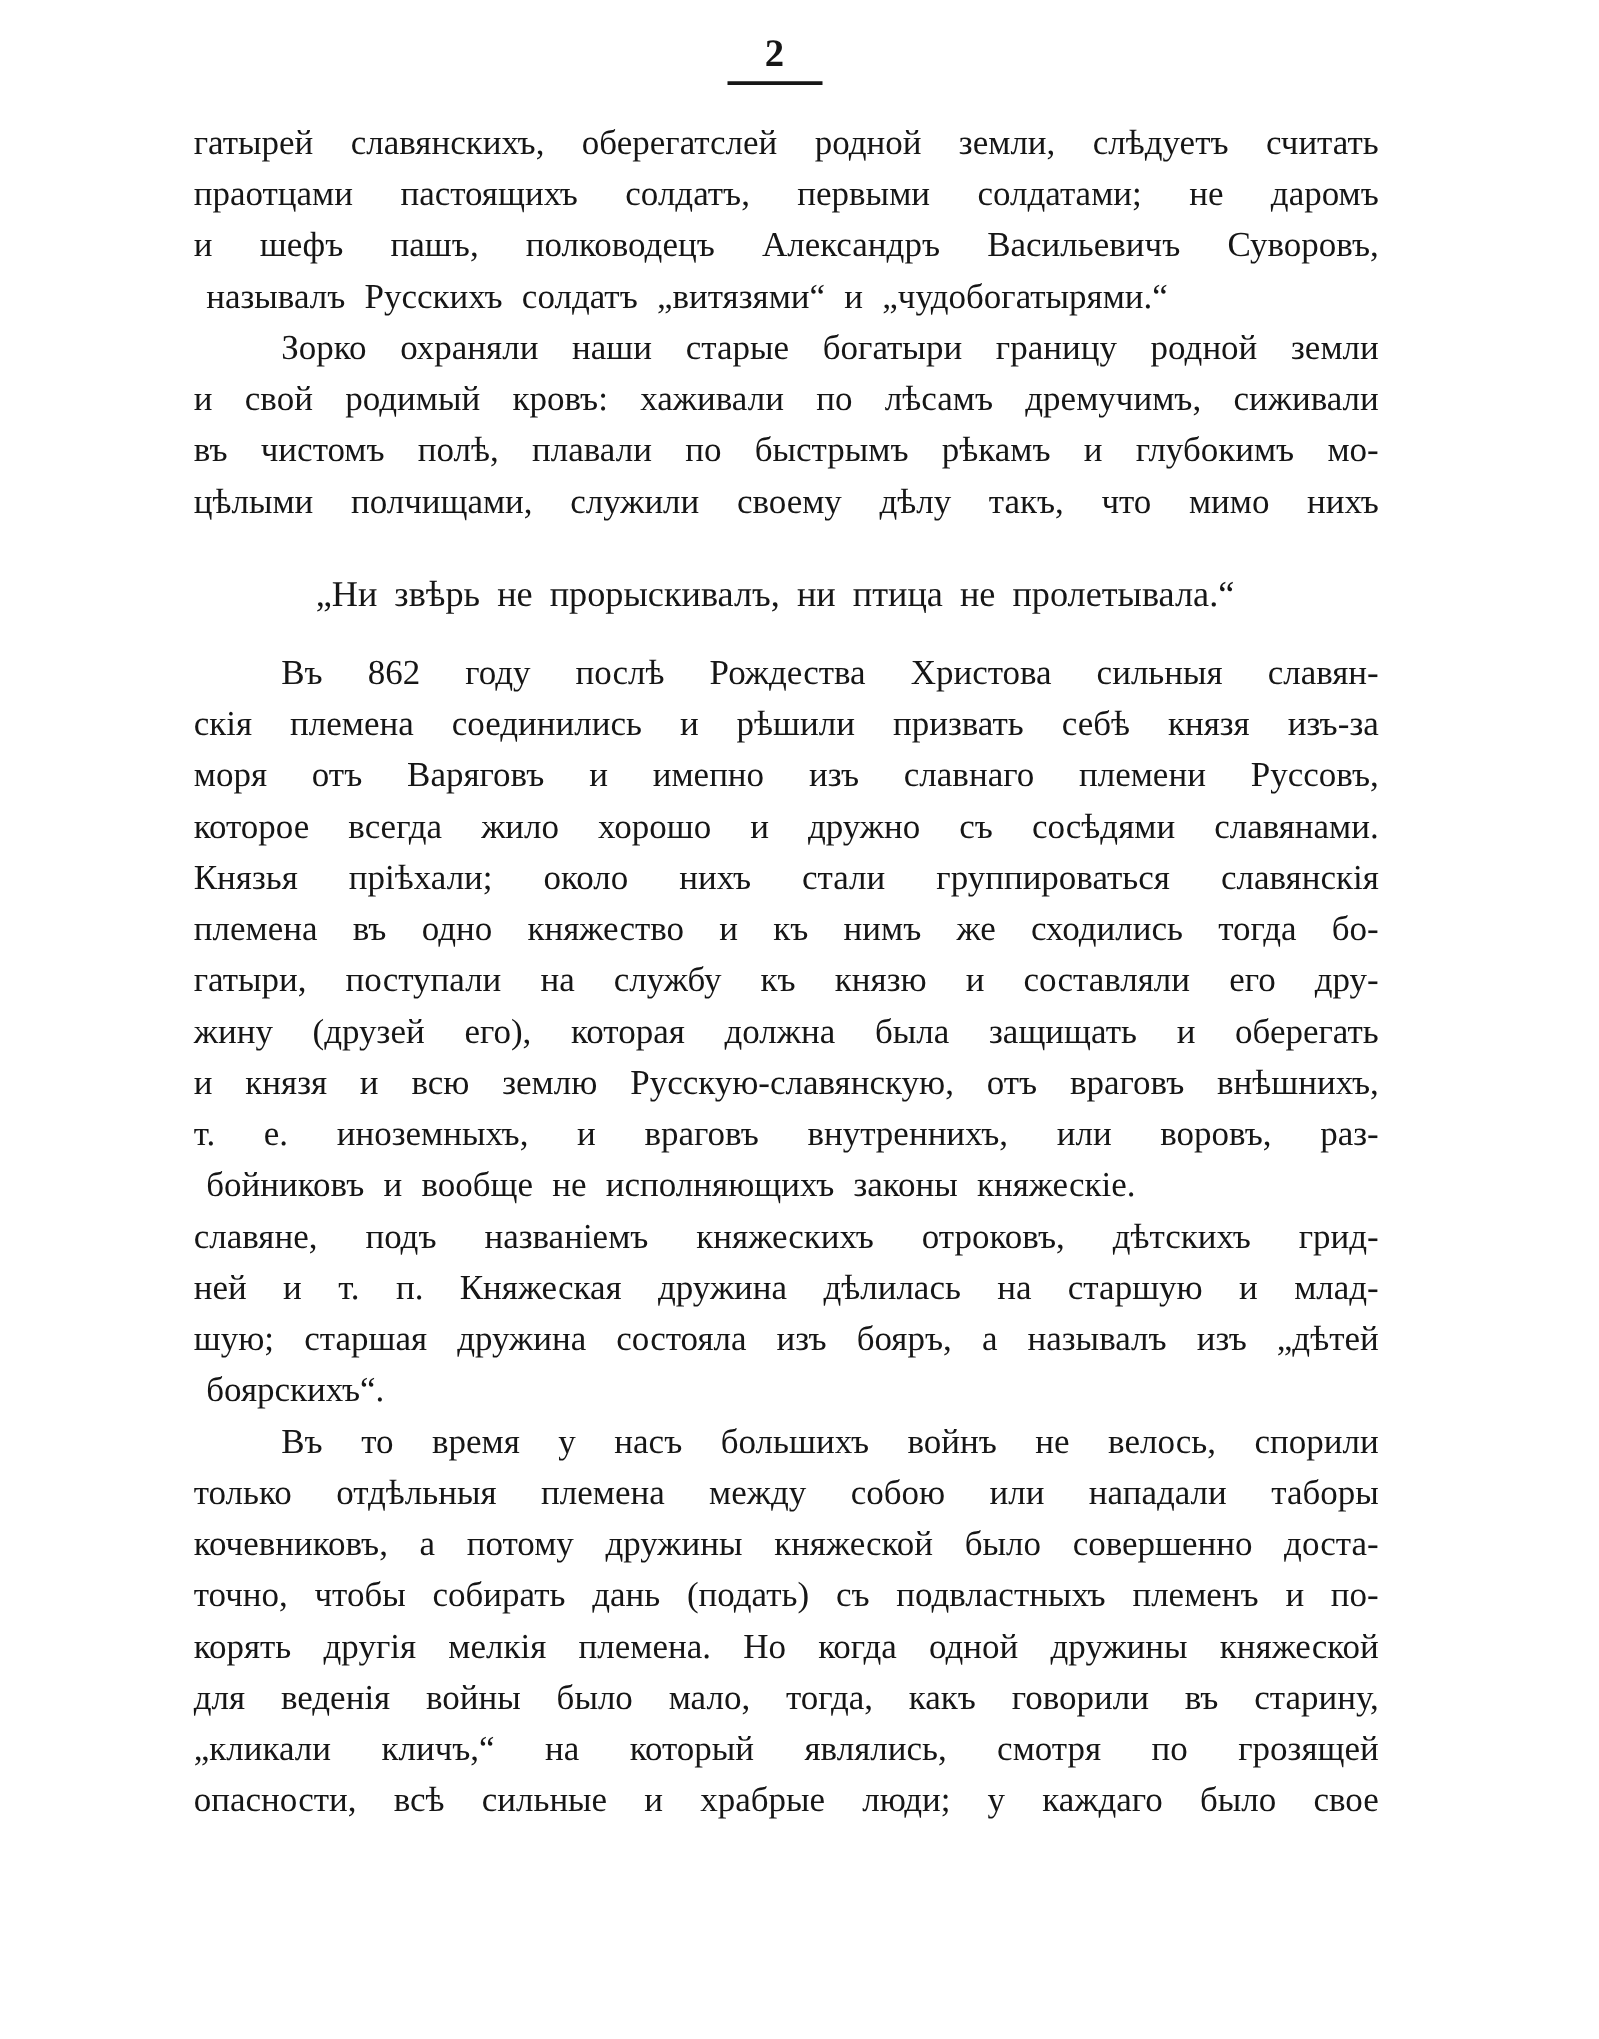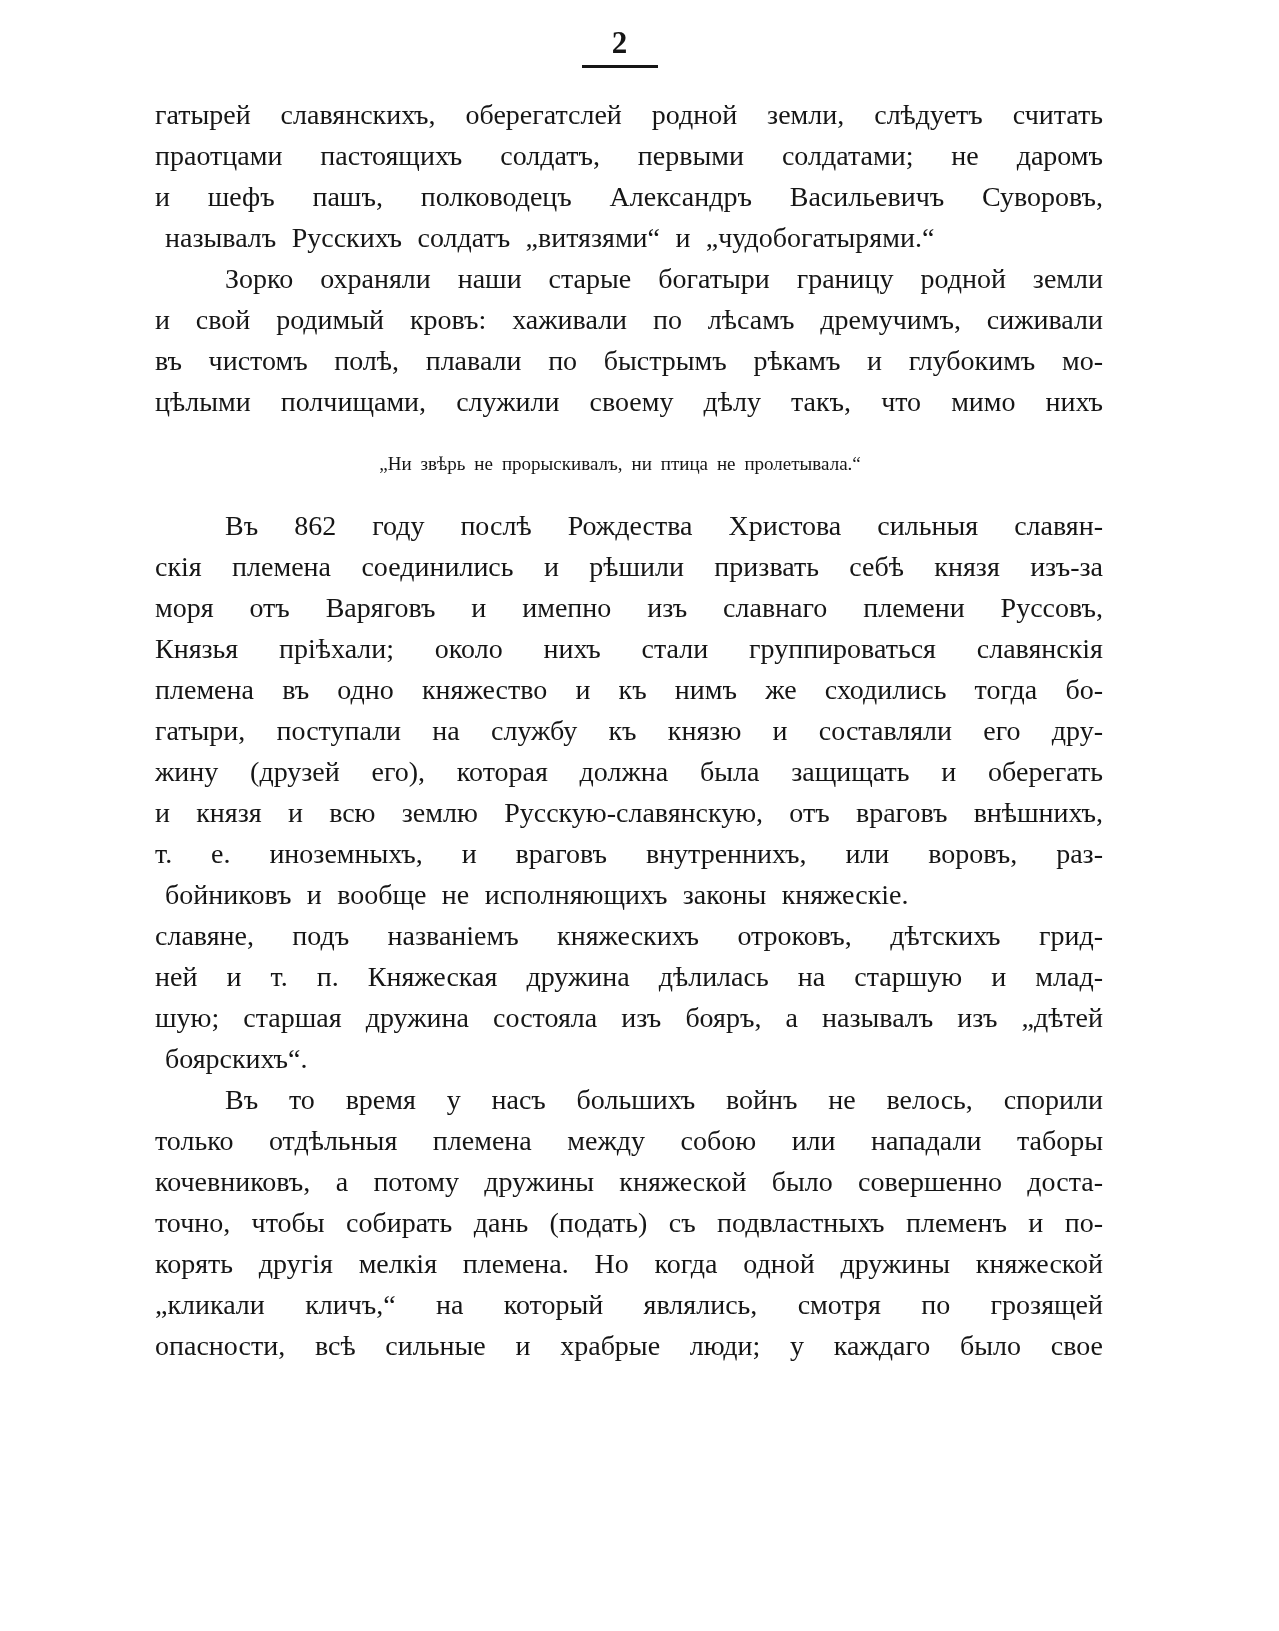--- a/index.html
+++ b/index.html
@@ -55,22 +55,22 @@
     text-align: left;
     text-align-last: left;
     word-spacing: 0.30em;
     margin-left: 28px;
   }
   .line.indent { text-indent: 70px; }
   .line.quote {
     white-space: normal;
     text-align: left;
     text-align-last: center;
-    font-size: 19px;
-    margin-top: 21px;
+    font-size: 29px;
+    margin-top: 34px;
     margin-bottom: 21px;
     word-spacing: 0.22em;
   }
 </style>
 </head>
 <body>
 
 <div class="page" style="--ink: #161616; --paper: #ffffff;">
   <header class="page-header">
     <div class="page-number">2</div>
@@ -82,32 +82,34 @@
       <div class="line justify">и шефъ пашъ, полководецъ Александръ Васильевичъ Суворовъ,</div>
       <div class="line plain">называлъ Русскихъ солдатъ „витязями“ и „чудобогатырями.“</div>
       <div class="line justify indent">Зорко охраняли наши старые богатыри границу родной земли</div>
       <div class="line justify">и свой родимый кровъ: хаживали по лѣсамъ дремучимъ, сиживали</div>
       <div class="line justify">въ чистомъ полѣ, плавали по быстрымъ рѣкамъ и глубокимъ мо-</div>
       <div class="line justify">цѣлыми полчищами, служили своему дѣлу такъ, что мимо нихъ</div>
       <div class="line quote">„Ни звѣрь не прорыскивалъ, ни птица не пролетывала.“</div>
       <div class="line justify indent">Въ 862 году послѣ Рождества Христова сильныя славян-</div>
       <div class="line justify">скія племена соединились и рѣшили призвать себѣ князя изъ-за</div>
       <div class="line justify">моря отъ Варяговъ и имепно изъ славнаго племени Руссовъ,</div>
+      <div class="line justify">которое всегда жило хорошо и дружно съ сосѣдями славянами.</div>
       <div class="line justify">Князья пріѣхали; около нихъ стали группироваться славянскія</div>
       <div class="line justify">племена въ одно княжество и къ нимъ же сходились тогда бо-</div>
       <div class="line justify">гатыри, поступали на службу къ князю и составляли его дру-</div>
       <div class="line justify">жину (друзей его), которая должна была защищать и оберегать</div>
       <div class="line justify">и князя и всю землю Русскую-славянскую, отъ враговъ внѣшнихъ,</div>
       <div class="line justify">т. е. иноземныхъ, и враговъ внутреннихъ, или воровъ, раз-</div>
       <div class="line plain">бойниковъ и вообще не исполняющихъ законы княжескіе.</div>
       <div class="line justify">славяне, подъ названіемъ княжескихъ отроковъ, дѣтскихъ грид-</div>
       <div class="line justify">ней и т. п. Княжеская дружина дѣлилась на старшую и млад-</div>
       <div class="line justify">шую; старшая дружина состояла изъ бояръ, а называлъ изъ „дѣтей</div>
       <div class="line plain">боярскихъ“.</div>
       <div class="line justify indent">Въ то время у насъ большихъ войнъ не велось, спорили</div>
       <div class="line justify">только отдѣльныя племена между собою или нападали таборы</div>
       <div class="line justify">кочевниковъ, а потому дружины княжеской было совершенно доста-</div>
       <div class="line justify">точно, чтобы собирать дань (подать) съ подвластныхъ племенъ и по-</div>
       <div class="line justify">корять другія мелкія племена. Но когда одной дружины княжеской</div>
+      <div class="line justify">для веденія войны было мало, тогда, какъ говорили въ старину,</div>
       <div class="line justify">„кликали кличъ,“ на который являлись, смотря по грозящей</div>
       <div class="line justify">опасности, всѣ сильные и храбрые люди; у каждаго было свое</div>
     </main>
 </div>
 
 </body></html>

